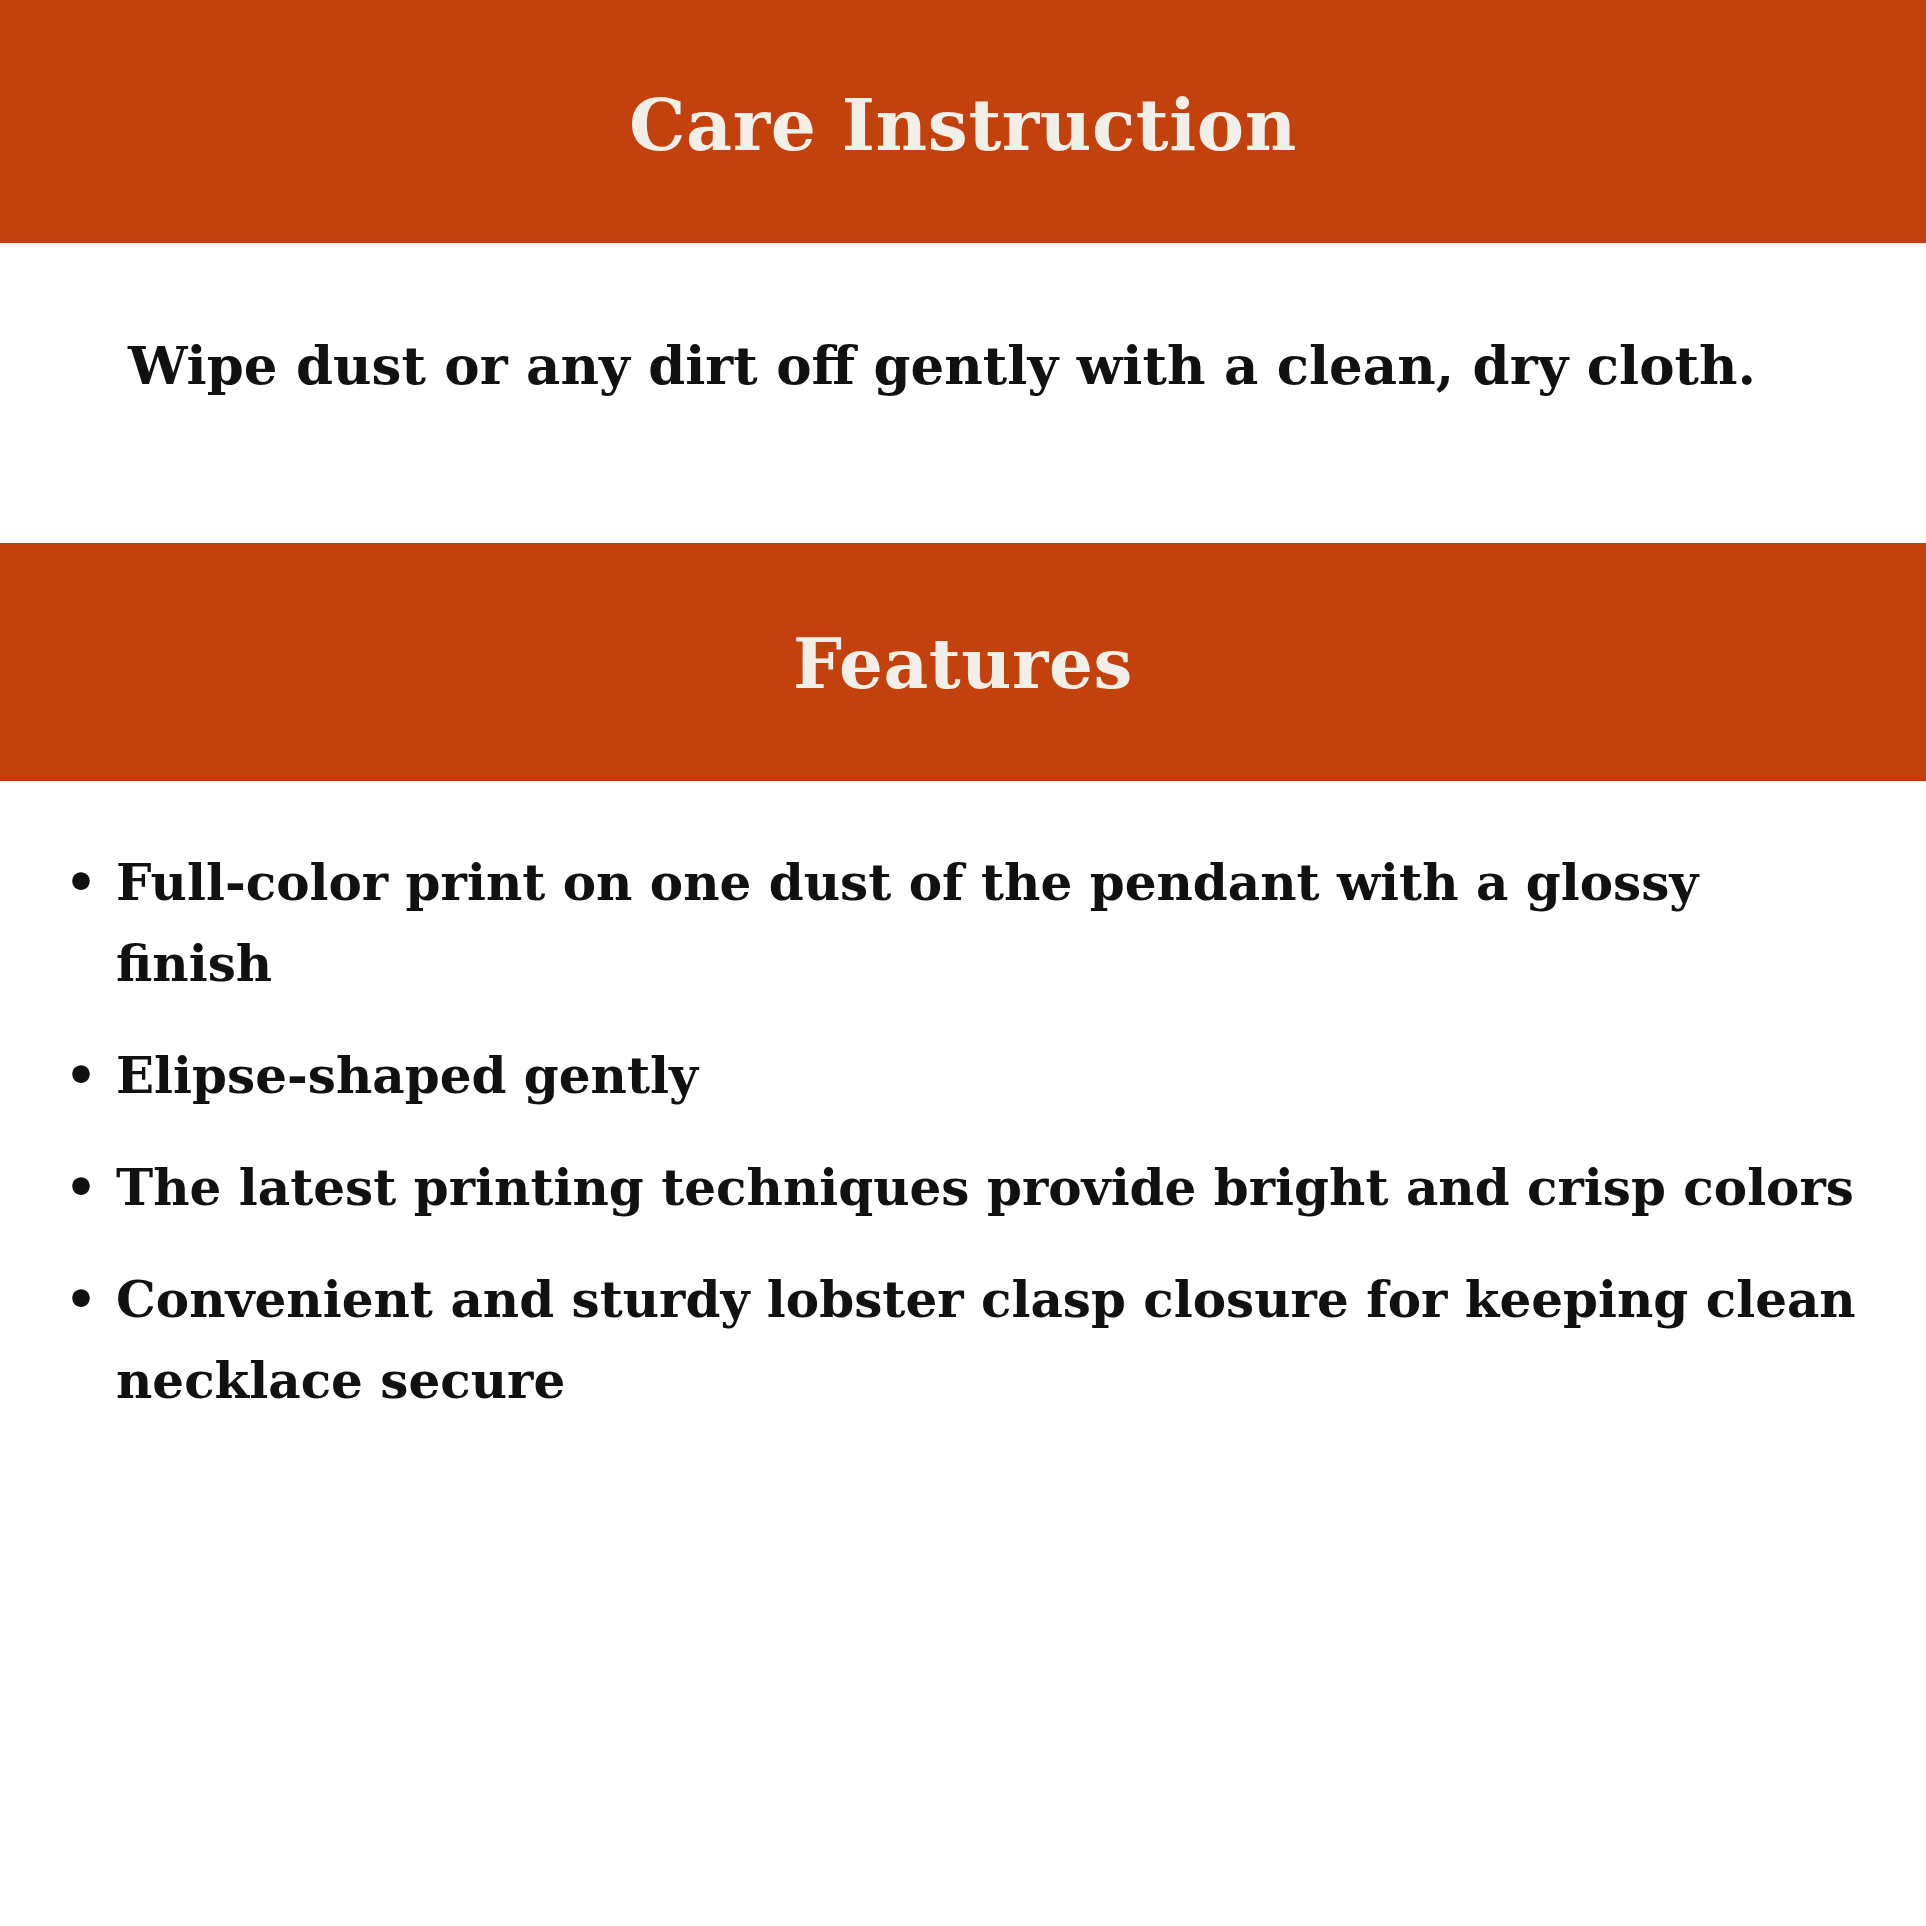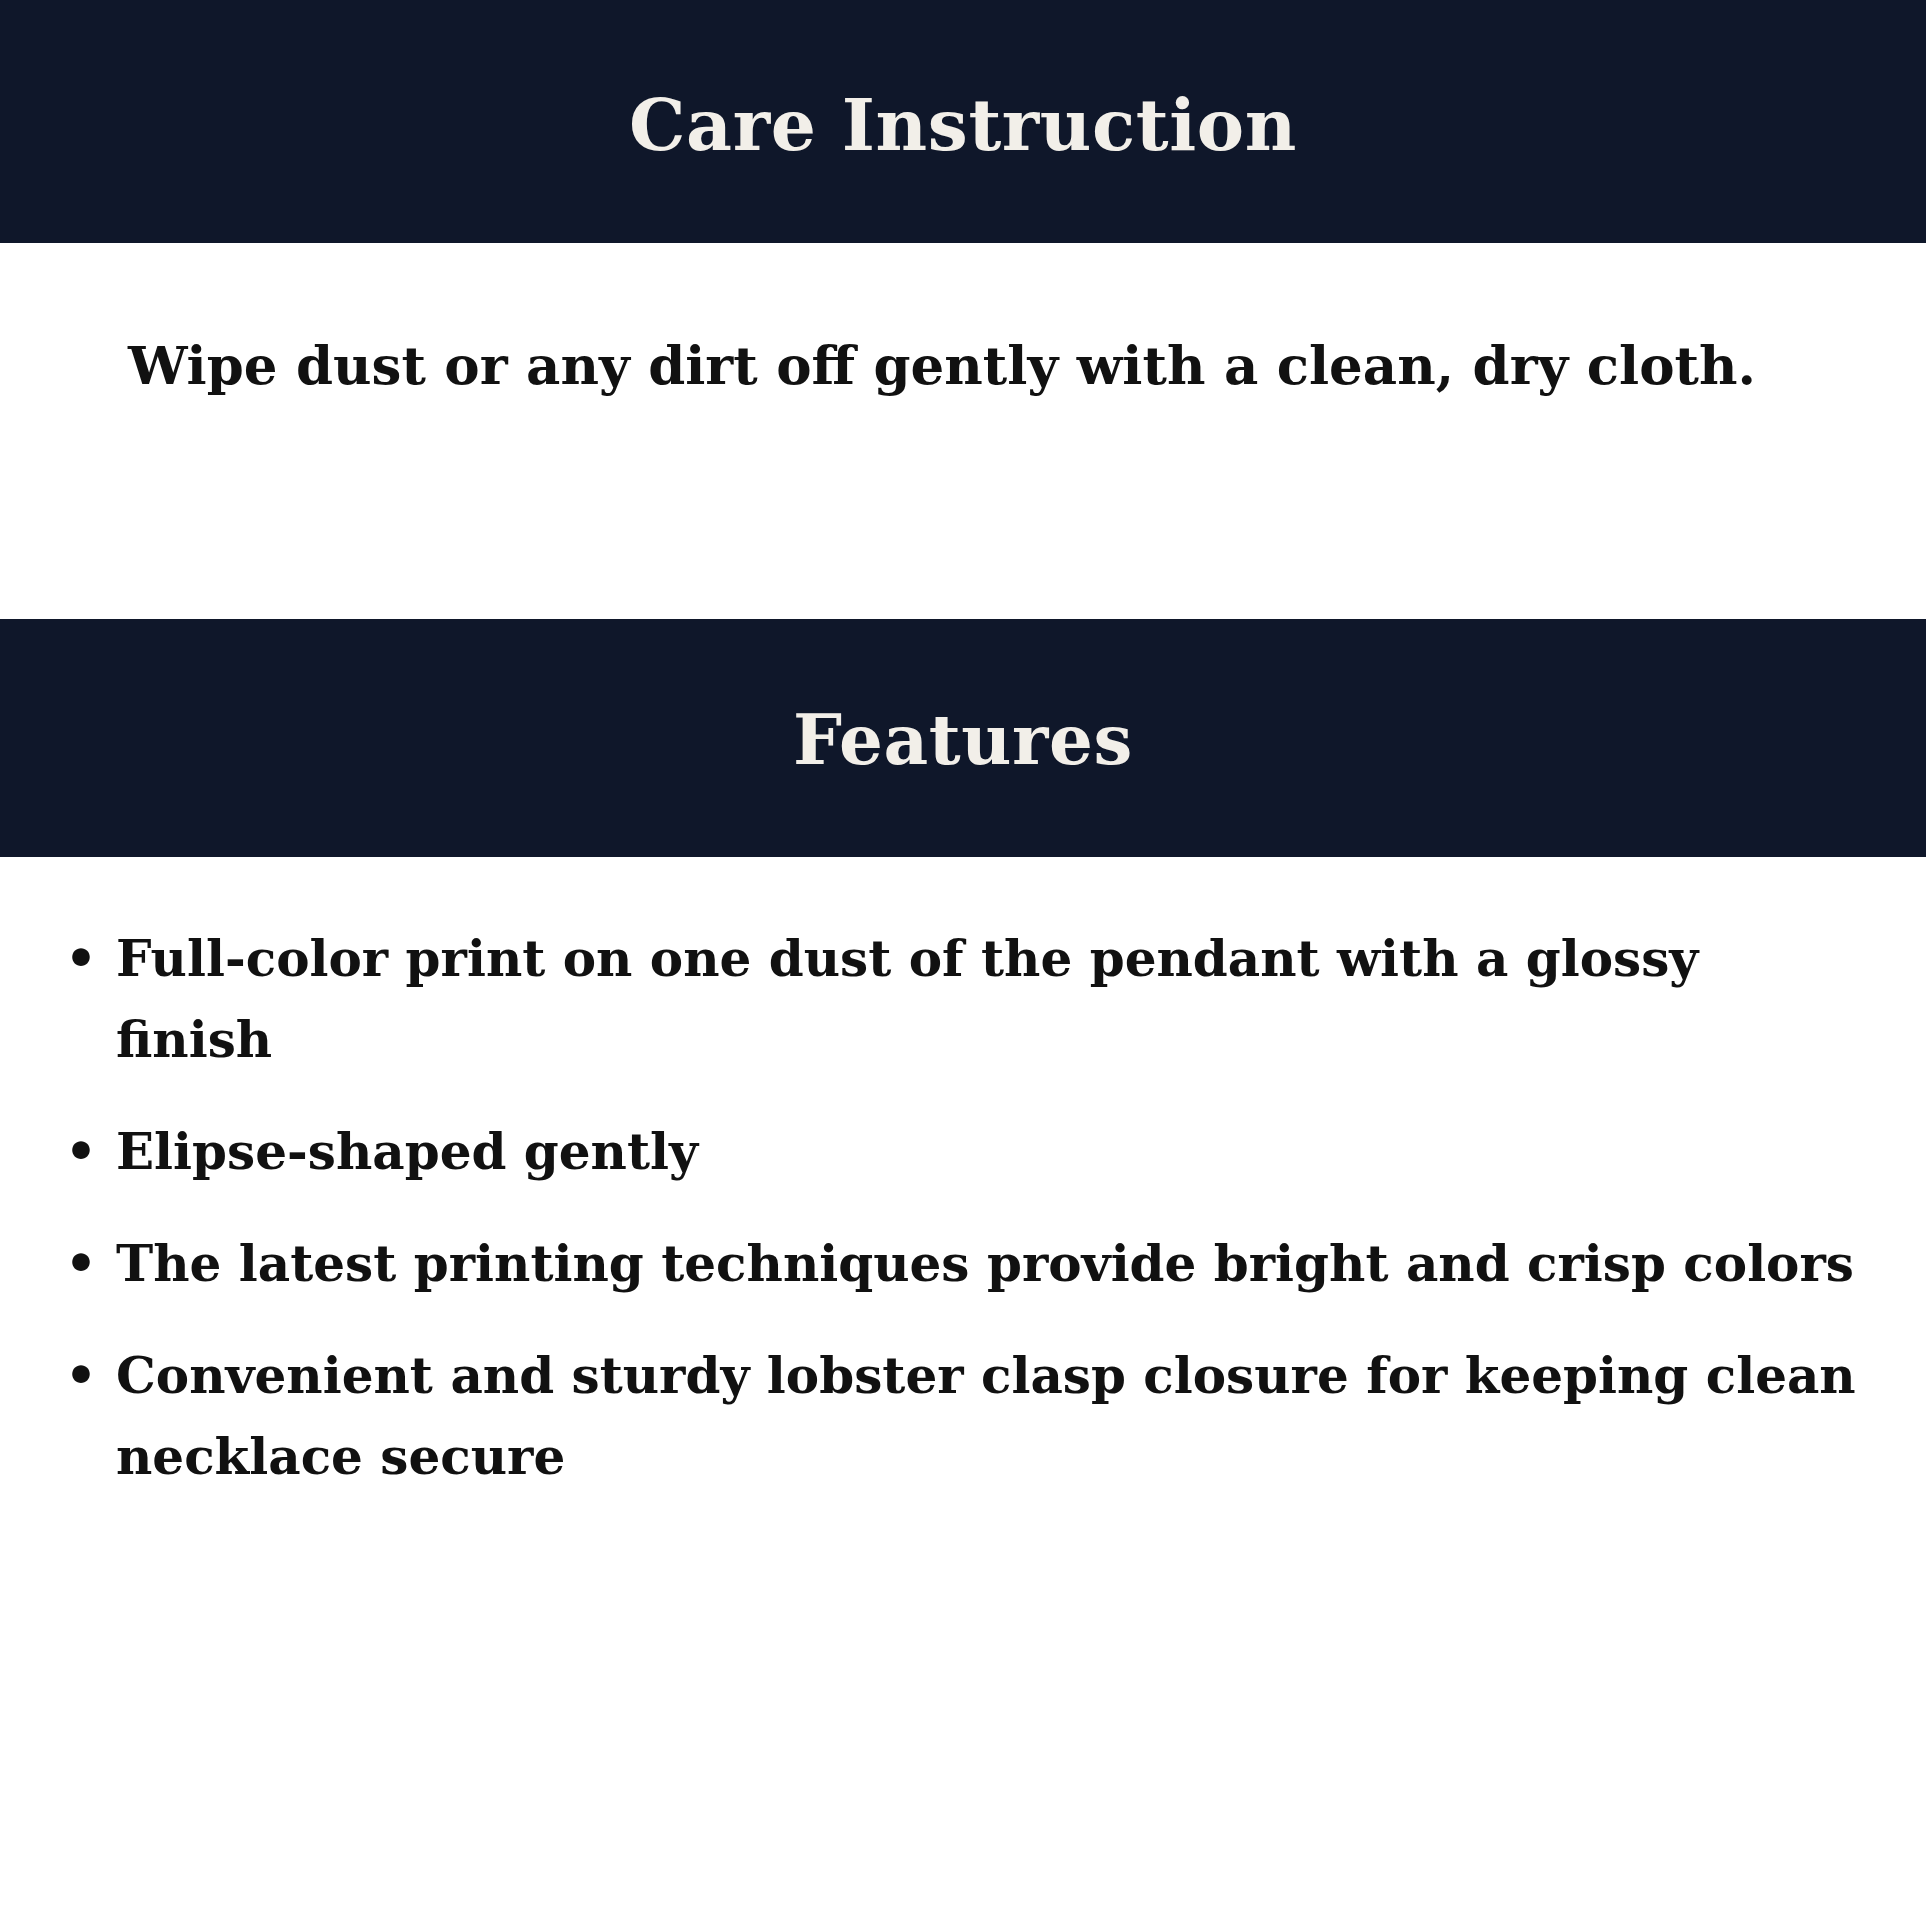--- a/index.html
+++ b/index.html
@@ -17,21 +17,21 @@
     width: 1926px;
     height: 1926px;
     position: relative;
     display: flex;
     flex-direction: column;
     background: #ffffff;
   }
 
   
   .banner {
-    background: #0f172a;
+    background: #c2410c;
     width: 100%;
     display: flex;
     align-items: center;
     justify-content: center;
     box-sizing: border-box;
   }
   .banner-care {
     height: 243px;
   }
   .banner-features {
@@ -50,21 +50,21 @@
     font-size: 71px;
     margin-top: 6.4px;
   }
   .banner-features .banner-title {
     font-size: 69px;
     margin-top: 3.9px;
   }
 
   
   .care-body {
-    height: 376px;
+    height: 300px;
     box-sizing: border-box;
     padding: 83px 77px 0 128px;
     background: #ffffff;
   }
   .care-text {
     font-size: 53px;
     font-weight: bold;
     color: #111111;
     line-height: 1.48;
     font-family: "DejaVu Serif", "Liberation Serif", serif;

